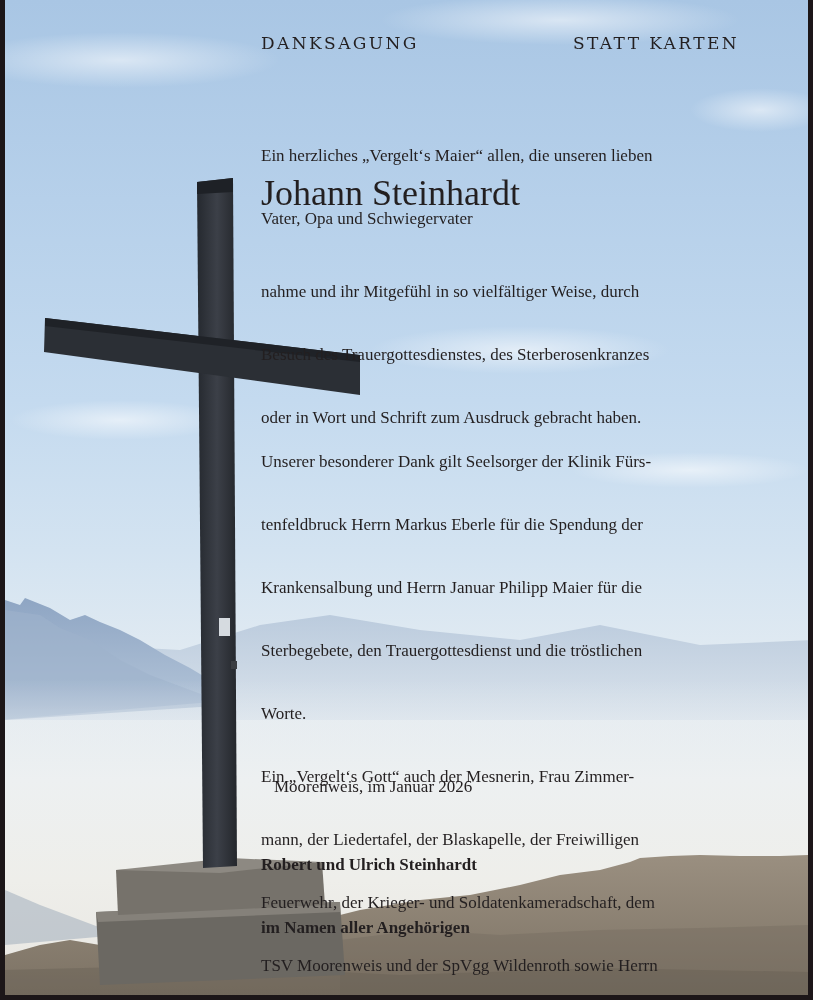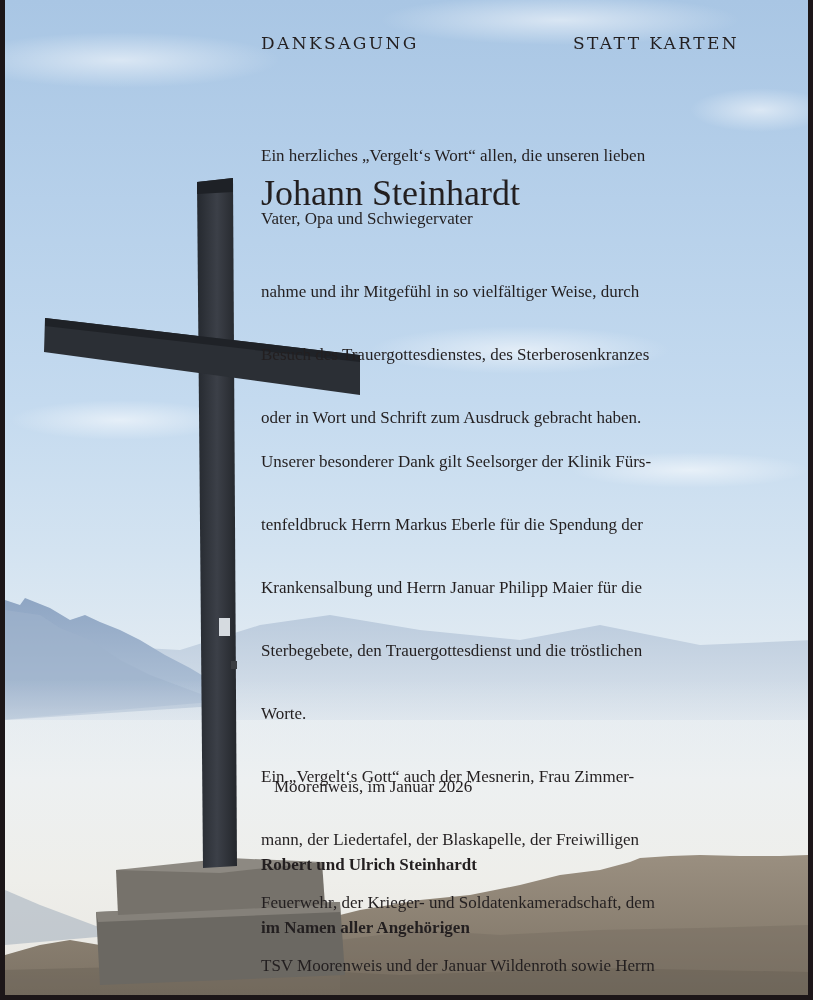--- a/index.html
+++ b/index.html
@@ -94,42 +94,42 @@
   </svg>
 
   <div class="frame-left"></div>
   <div class="frame-right"></div>
   <div class="frame-bottom"></div>
 
   <div class="text head-left">DANKSAGUNG</div>
   <div class="text head-right">STATT KARTEN</div>
 
   <div class="text p intro">
-    <div>Ein herzliches „Vergelt‘s Wort“ allen, die unseren lieben</div>
+    <div>Ein herzliches „Vergelt‘s Maier“ allen, die unseren lieben</div>
     <div>Vater, Opa und Schwiegervater</div>
   </div>
 
   <div class="text name">Johann Steinhardt</div>
 
   <div class="text p body1">
     <div>nahme und ihr Mitgefühl in so vielfältiger Weise, durch</div>
     <div>Besuch des Trauergottesdienstes, des Sterberosenkranzes</div>
     <div>oder in Wort und Schrift zum Ausdruck gebracht haben.</div>
   </div>
 
   <div class="text p body2">
     <div>Unserer besonderer Dank gilt Seelsorger der Klinik Fürs-</div>
     <div>tenfeldbruck Herrn Markus Eberle für die Spendung der</div>
     <div>Krankensalbung und Herrn Januar Philipp Maier für die</div>
     <div>Sterbegebete, den Trauergottesdienst und die tröstlichen</div>
     <div>Worte.</div>
     <div>Ein „Vergelt‘s Gott“ auch der Mesnerin, Frau Zimmer-</div>
     <div>mann, der Liedertafel, der Blaskapelle, der Freiwilligen</div>
     <div>Feuerwehr, der Krieger- und Soldatenkameradschaft, dem</div>
-    <div>TSV Moorenweis und der Januar Wildenroth sowie Herrn</div>
+    <div>TSV Moorenweis und der SpVgg Wildenroth sowie Herrn</div>
     
     
     
     
     
   </div>
 
   <div class="text p place">Moorenweis, im Januar 2026</div>
 
   <div class="text p sign">

